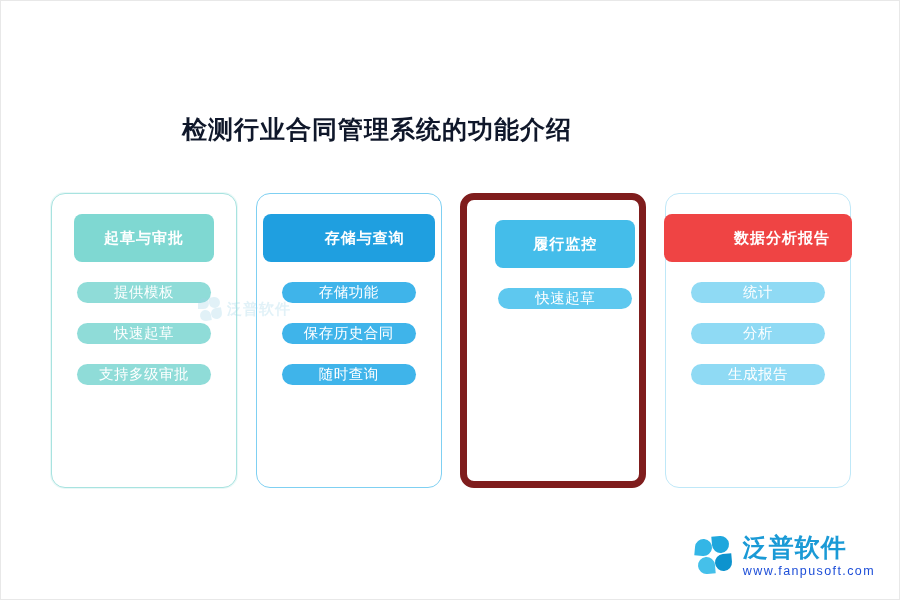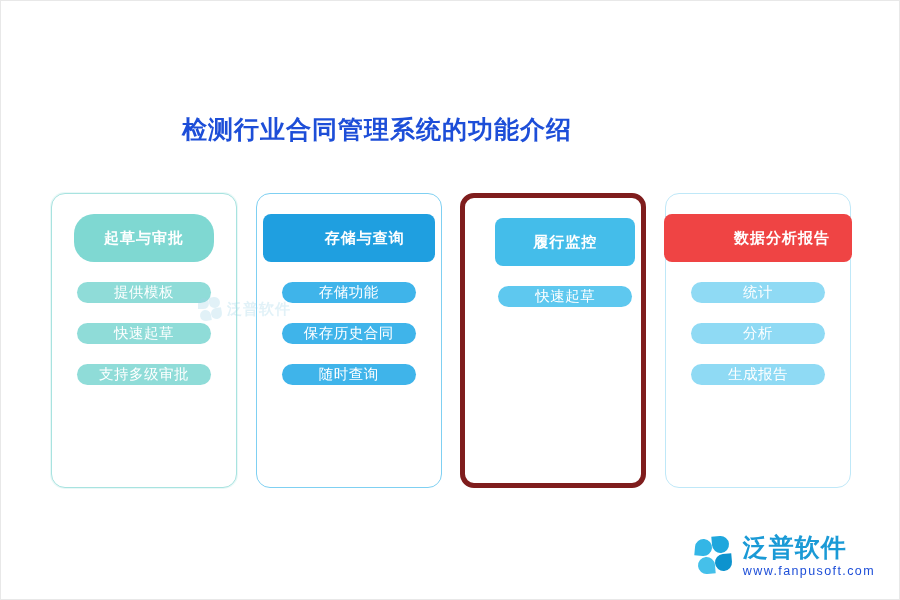--- a/index.html
+++ b/index.html
@@ -23,21 +23,21 @@
     background: #ffffff;
   }
   .title {
     position: absolute;
     top: 112px;
     left: 0;
     width: 752px;
     text-align: center;
     font-size: 25px;
     font-weight: bold;
-    color: #1d4ed8;
+    color: #0f172a;
     letter-spacing: 1px;
   }
   .columns {
     position: absolute;
     top: 192px;
     left: 50px;
     width: 800px;
     height: 295px;
     display: flex;
     justify-content: space-between;
@@ -72,28 +72,28 @@
     margin-top: 20px;
     display: flex;
     align-items: center;
     justify-content: center;
     font-size: 14.5px;
     color: #ffffff;
     letter-spacing: 0.5px;
   }
   
   .col-1 { background: #ffffff; border: 1px solid #a8e3e0; box-shadow: 0 0 0 1px rgba(168,227,224,0.25); }
-  .col-1 .col-head { background: #7fd8d2; border-radius: 20px; }
+  .col-1 .col-head { background: #7fd8d2; }
   .col-1 .item { background: #8fdcd8; }
   
   .col-2 { background: #ffffff; border: 1px solid #7fd0f2; }
   .col-2 .col-head { background: #1f9fe0; padding-left: 32px; }
   .col-2 .item { background: #3fb4ea; }
   
-  .col-3 { background: #ffffff; border: 5px solid #7f1d1d; padding-left: 24px; }
+  .col-3 { background: #ffffff; border: 7px solid #7f1d1d; padding-left: 24px; }
   .col-3 .col-head { background: #44bdea; }
   .col-3 .item { background: #5ec8ef; }
   
   .col-4 { background: #ffffff; border: 1px solid #bfe8f8; }
   .col-4 .col-head { background: #ef4444; padding-left: 48px; }
   .col-4 .item { background: #8fdaf4; }
 
   
   .watermark-center {
     position: absolute;

